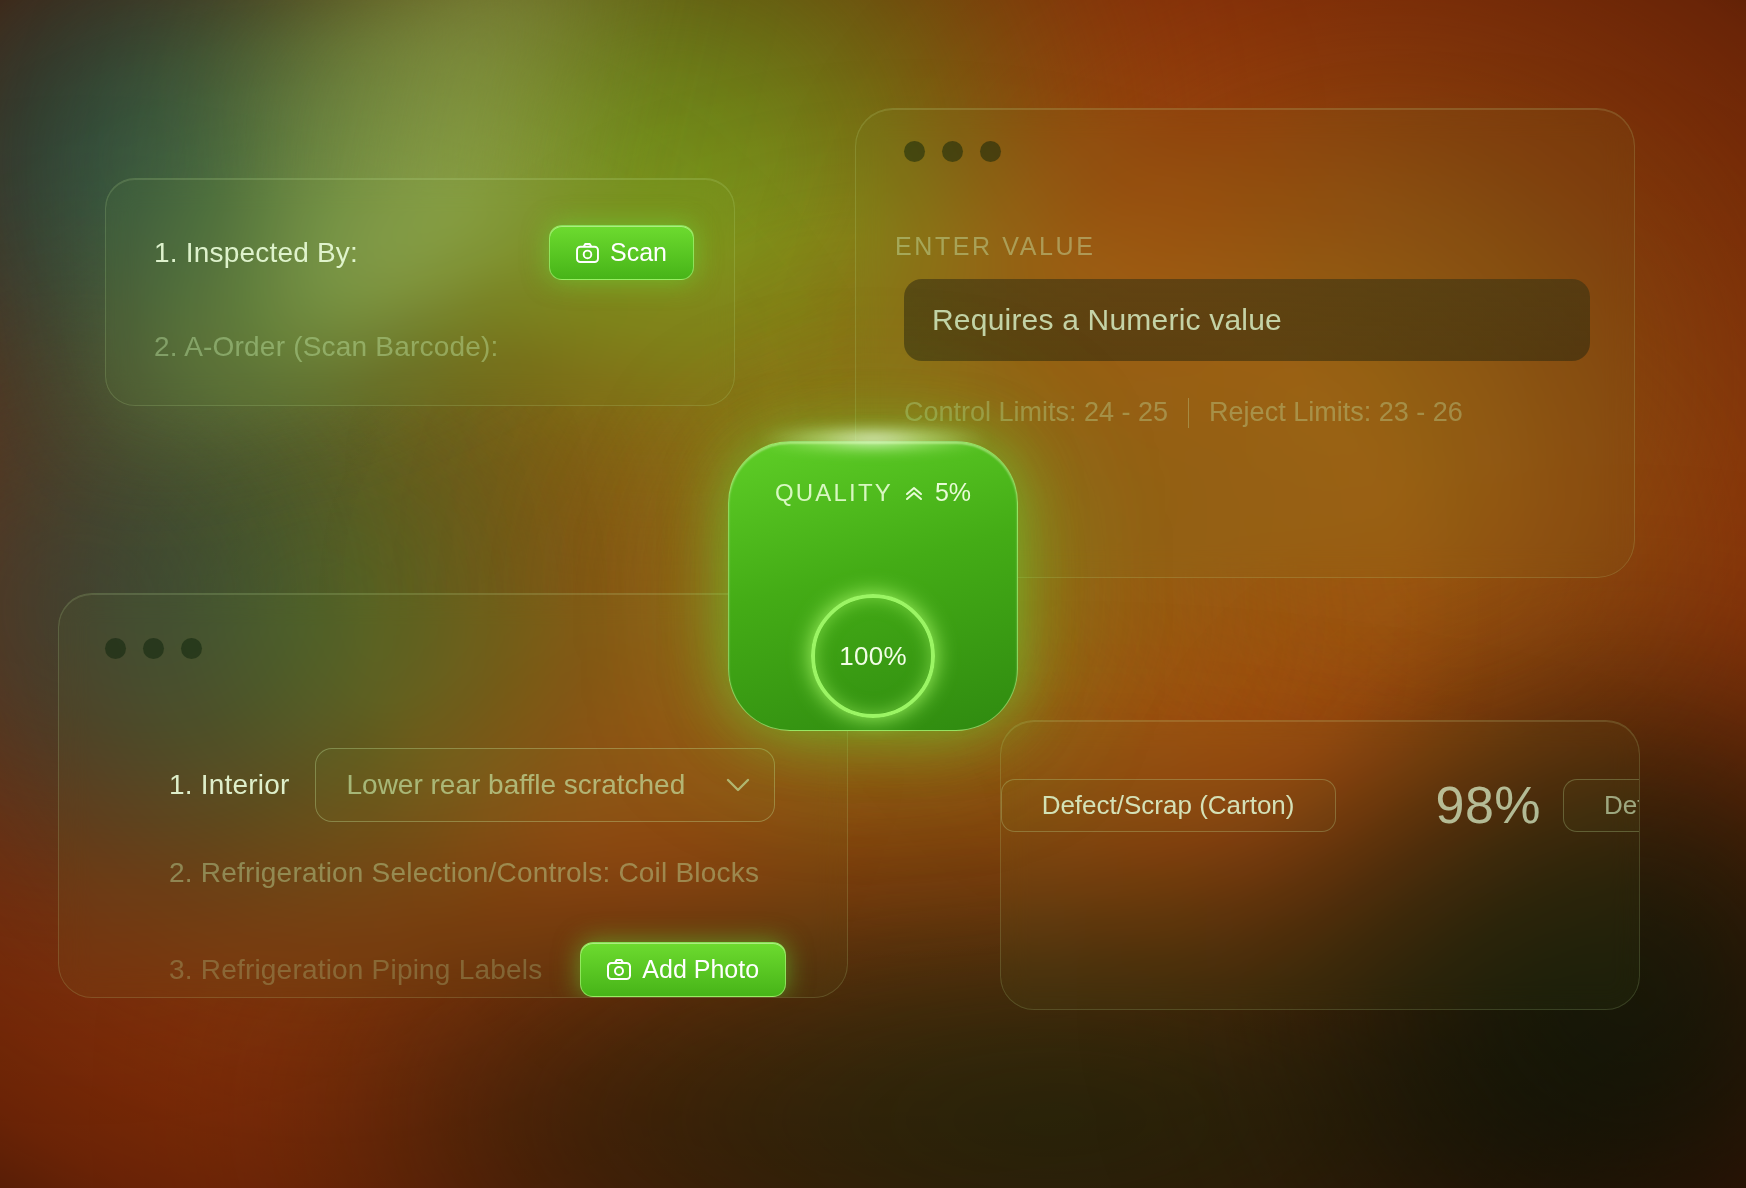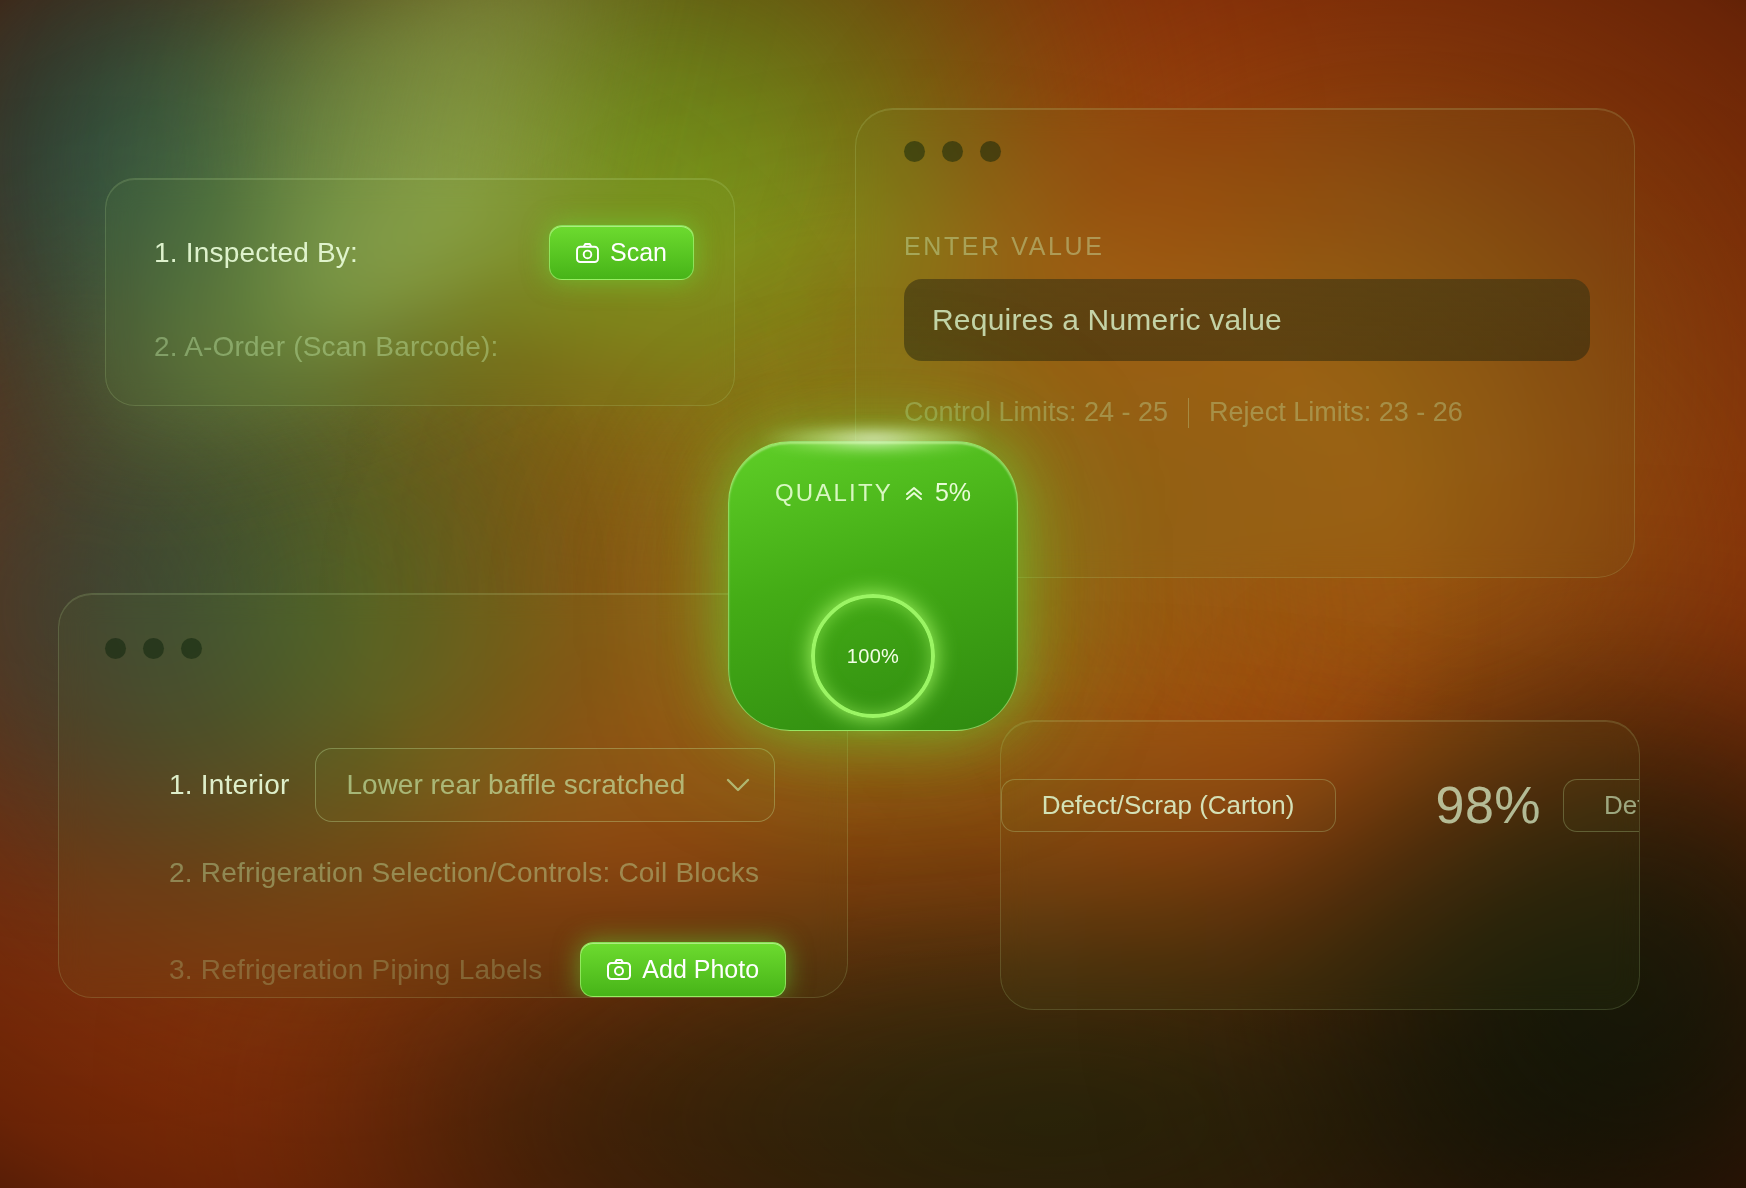--- a/index.html
+++ b/index.html
@@ -142,21 +142,21 @@
   }
   .cam-ico { display: block; }
 
   
   #card-value {
     left: 855px; top: 108px; width: 780px; height: 470px;
     border-radius: 38px;
   }
   #card-value .bar { position: absolute; left: 48px; top: 32px; }
   #card-value .hdr {
-    position: absolute; left: 48px; top: 123px;
+    position: absolute; left: 39px; top: 123px;
     font-size: 25px; letter-spacing: 2.6px;
     color: rgba(205,240,180,0.42);
   }
   #field-value {
     position: absolute; left: 48px; top: 170px; width: 686px; height: 82px;
     border-radius: 18px;
     background: linear-gradient(180deg, rgba(60,52,18,0.62) 0%, rgba(44,40,14,0.55) 100%);
     border: none;
     display: flex; align-items: center; padding-left: 28px;
   }
@@ -246,21 +246,21 @@
   }
   .q-delta { font-size: 25px; color: rgba(240,255,225,0.95); }
   .q-ring {
     position: absolute; left: 50%; top: 152px; transform: translateX(-50%);
     width: 124px; height: 124px; border-radius: 50%;
     border: 4px solid #9bf564;
     display: flex; align-items: center; justify-content: center;
     box-shadow: 0 0 22px rgba(175,255,110,0.95), inset 0 0 18px rgba(175,255,110,0.5);
   }
   .q-ring span {
-    font-size: 20px; color: #f2fee6; letter-spacing: 0.3px;
+    font-size: 26px; color: #f2fee6; letter-spacing: 0.3px;
   }
 </style>
 </head>
 <body>
 
 <div id="stage">
 
   <div class="bg-layer">
     <div class="blob b-teal"></div>
     <div class="blob b-limetop"></div>

